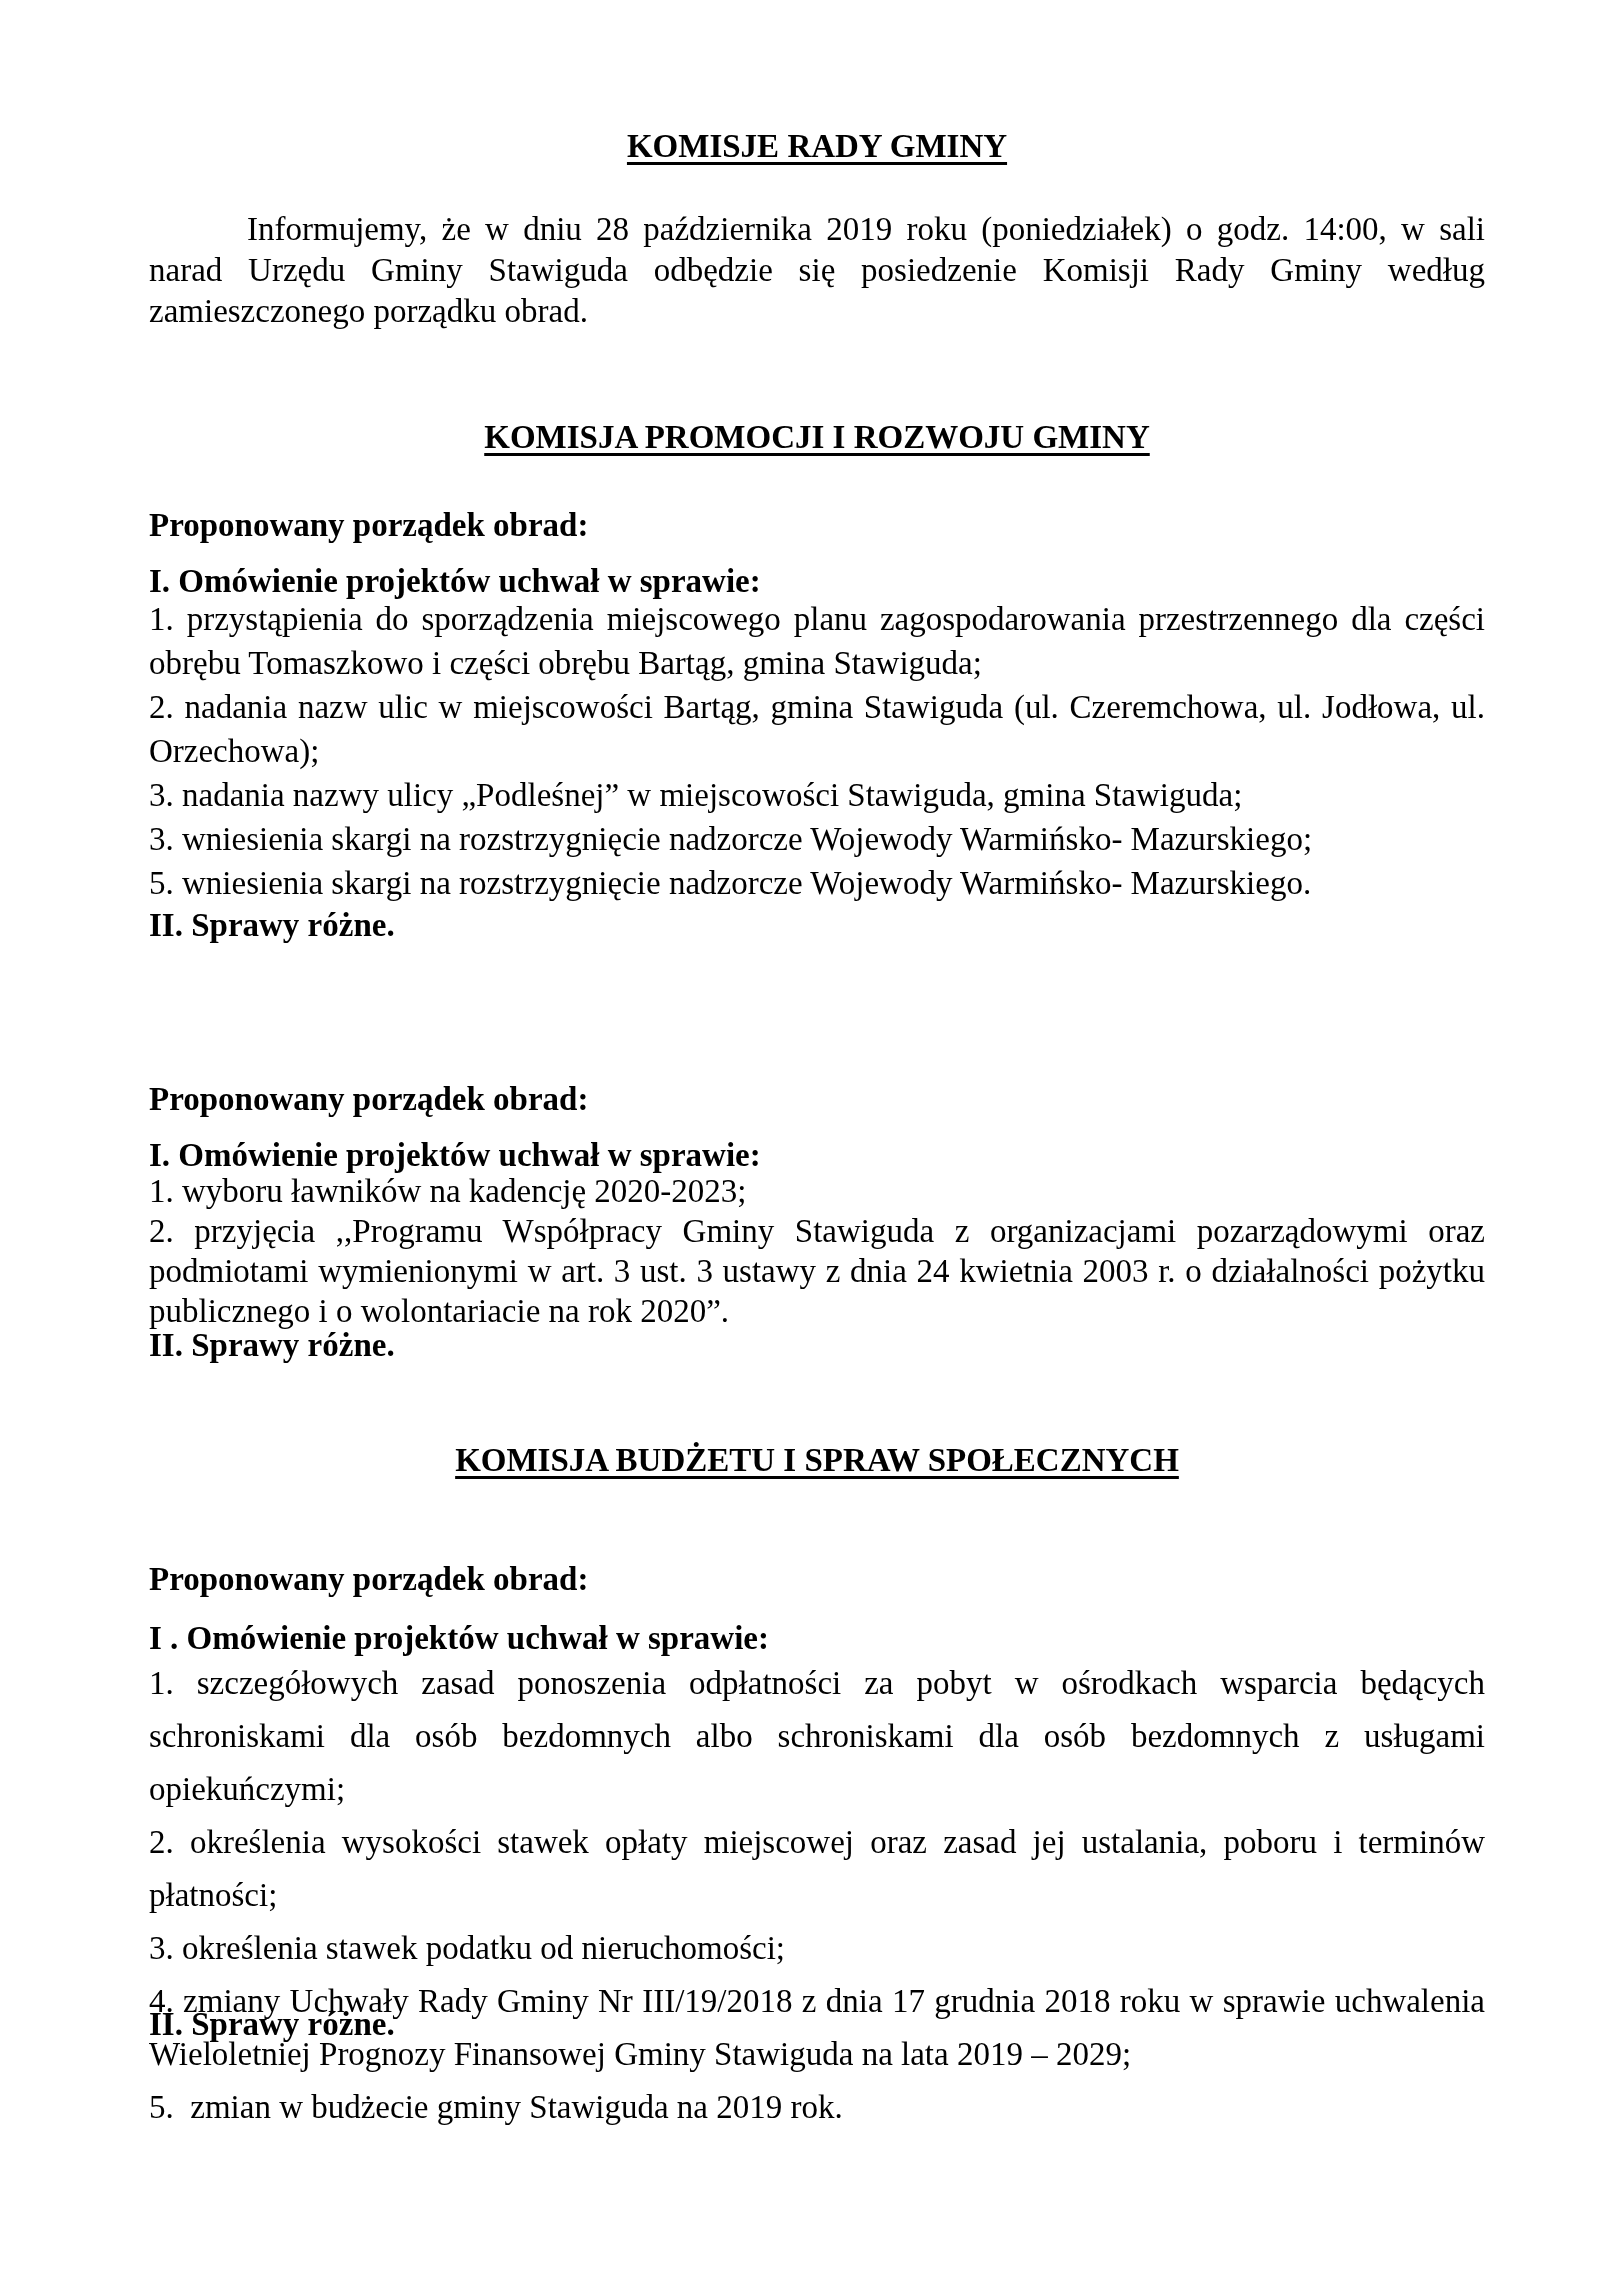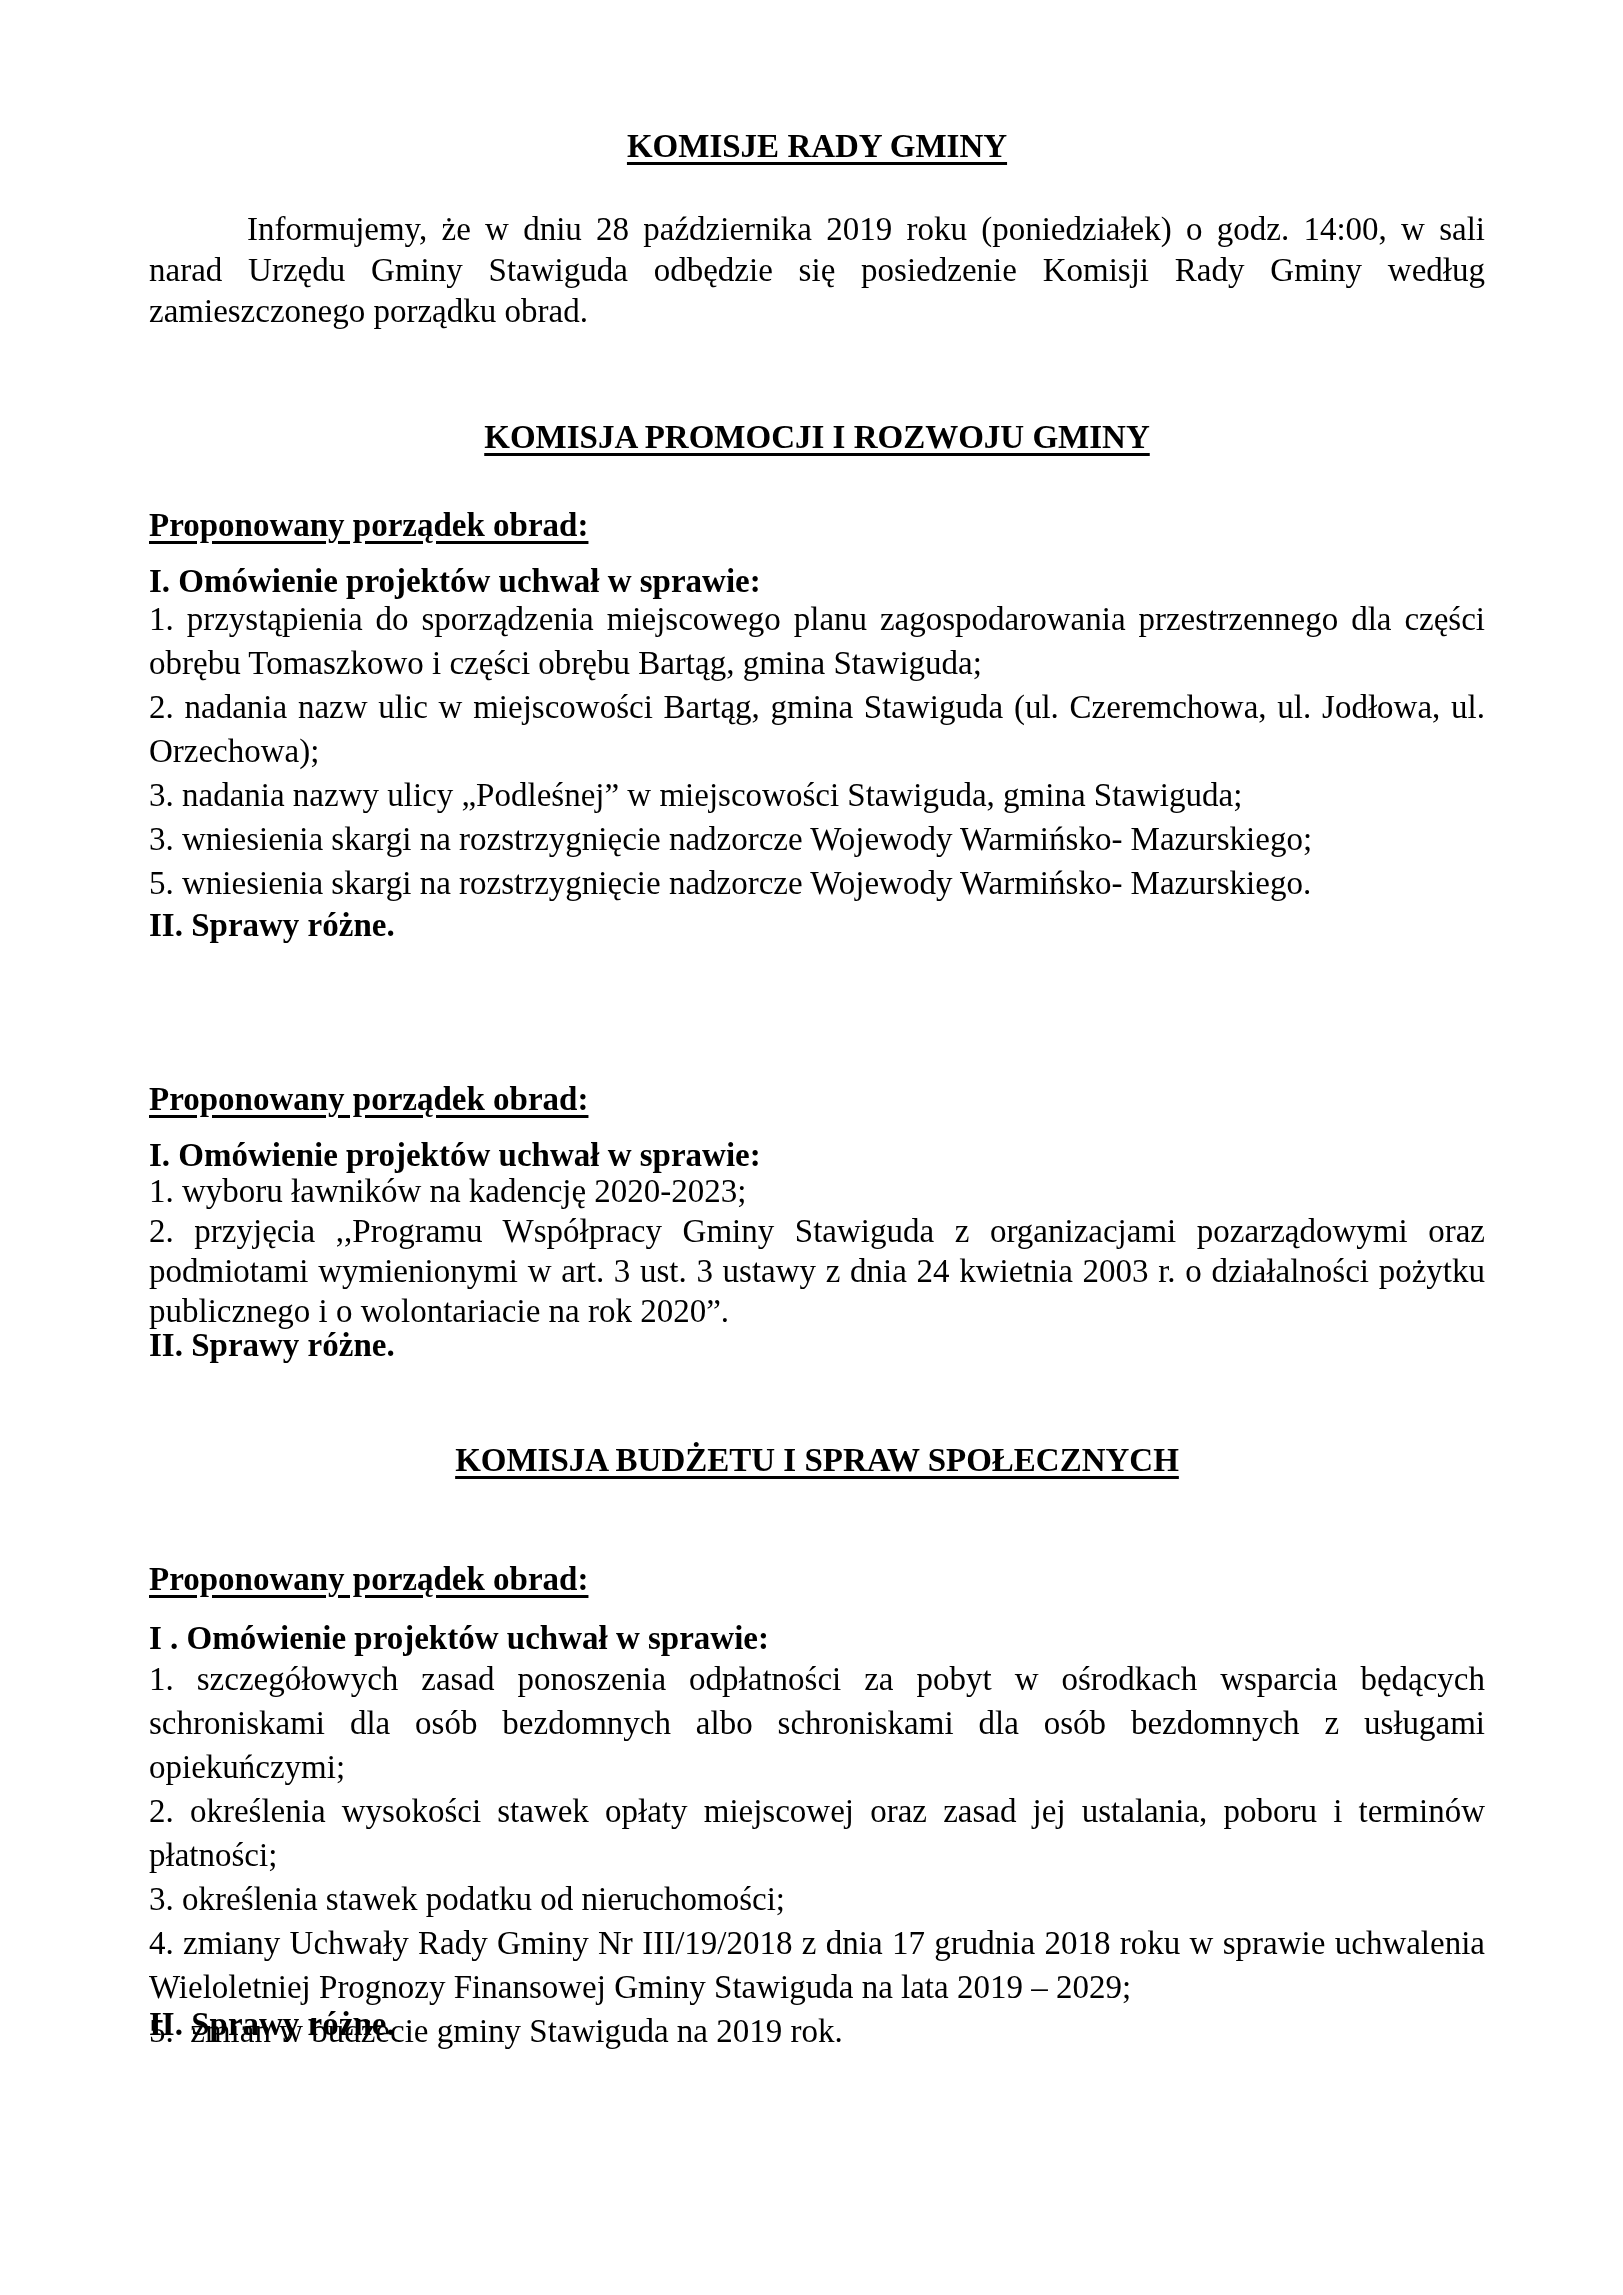--- a/index.html
+++ b/index.html
@@ -6,26 +6,26 @@
   body { width: 1623px; height: 2295px; position: relative; overflow: hidden; }
   .page {
     position: absolute; left: 0; top: 0; width: 1623px; height: 2295px;
     background: #ffffff; color: #000000;
     font-family: "Liberation Serif", "DejaVu Serif", serif;
     font-size: 33px;
   }
   .blk { position: absolute; left: 149px; width: 1336px; }
   .center { text-align: center; }
   .h-title { font-weight: bold; text-decoration: underline; text-decoration-thickness: 2.6px; text-underline-offset: 5.2px; text-align: right; }
-  .sub { font-weight: bold; text-decoration: underline; text-decoration-thickness: 2.6px; text-underline-offset: 5.2px; }
+  .sub { font-weight: bold; text-decoration-thickness: 2.6px; text-underline-offset: 5.2px; }
   .bold { font-weight: bold; }
   .intro { line-height: 41px; text-align: justify; text-indent: 98px; }
   .list-a .item { line-height: 44px; text-align: justify; }
   .list-b .item { line-height: 40px; text-align: justify; }
-  .list-c .item { line-height: 44px; text-align: justify; }
+  .list-c .item { line-height: 53px; text-align: justify; }
 </style>
 </head>
 <body>
 
 <div class="page">
 
   <div class="blk center" style="top:128px;">
     <span class="h-title">KOMISJE RADY GMINY</span>
   </div>
 

